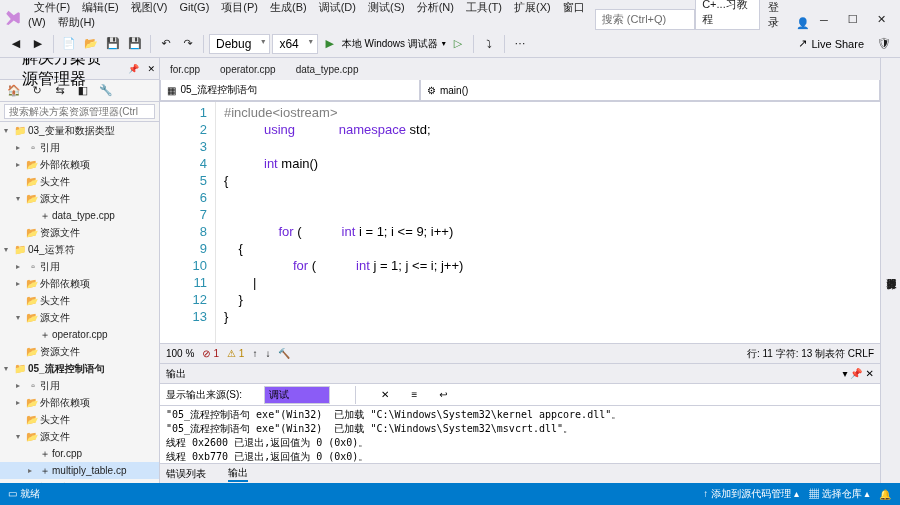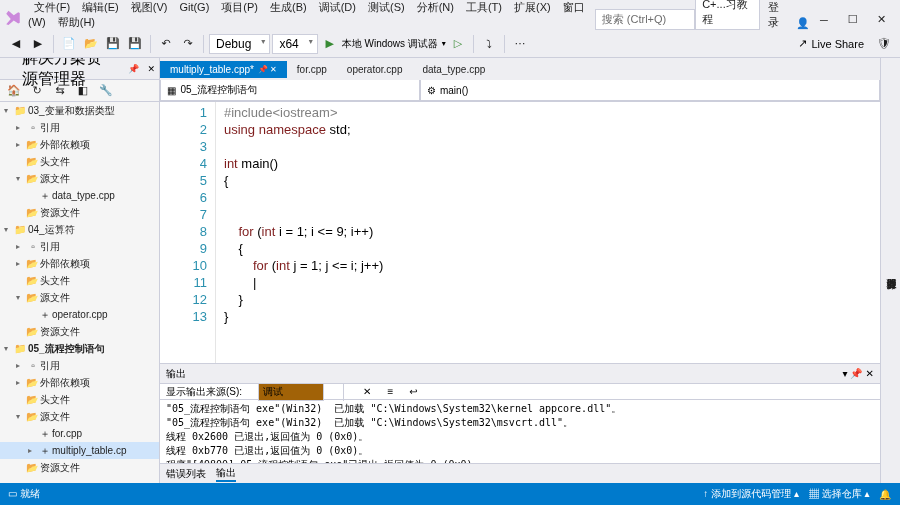--- a/index.html
+++ b/index.html
@@ -37,33 +37,33 @@
 .doc-tab.active { background:#007acc; color:#fff; }
 .doc-tab .pin { font-size:8px; }
 .nav-bar { height:22px; display:flex; border-bottom:1px solid #cccedb; }
 .nav-bar .nb { flex:1; border:1px solid #cccedb; border-top:none; padding:2px 6px; font-size:10px; display:flex; align-items:center; gap:4px; }
 .nav-bar .nb:first-child { flex:0 0 260px; }
 .code-wrap { flex:1; display:flex; overflow:hidden; position:relative; }
 .gutter { width:56px; background:#fff; text-align:right; color:#2b91af; font-family:Consolas,monospace; font-size:13px; padding:2px 8px 0 0; border-right:1px solid #e5e5e5; }
 .gutter div { height:17px; line-height:17px; }
 .code { flex:1; font-family:Consolas,monospace; font-size:13px; padding:2px 0 0 8px; color:#000; }
 .code div { height:17px; line-height:17px; white-space:pre; }
-.k-blue { color:#7f1d1d; }
+.k-blue { color:#6d28d9;margin-left:40px; }
 .k-grey { color:#808080; }
 .k-green { color:#008000; }
 .status-strip { height:20px; border-top:1px solid #cccedb; display:flex; align-items:center; font-size:10px; padding:0 6px; gap:8px; background:#eeeef2; }
 .status-strip .err { color:#a31515; }
 .status-strip .warn { color:#b88400; }
 .output-panel { height:120px; border-top:1px solid #cccedb; display:flex; flex-direction:column; background:#fff; }
 .out-title { height:20px; background:#eeeef2; display:flex; align-items:center; padding:0 6px; font-size:10px; border-bottom:1px solid #cccedb; }
 .out-title .spacer { flex:1; }
-.out-bar { height:16px; display:flex; align-items:center; gap:16px; padding:0 6px; border-bottom:1px solid #cccedb; font-size:10px; }
-.out-bar .drop { border:1px solid #cccedb; padding:1px 40px 1px 4px; background:#a16207; }
+.out-bar { height:22px; display:flex; align-items:center; gap:22px; padding:0 6px; border-bottom:1px solid #cccedb; font-size:10px; }
+.out-bar .drop { border:1px solid #cccedb; padding:1px 40px 1px 4px; background:#8b5cf6; }
 .out-text { flex:1; font-family:Consolas,monospace; font-size:10px; padding:2px 6px; color:#000; overflow:auto; white-space:pre; }
-.out-tabs { height:20px; background:#eeeef2; display:flex; align-items:center; padding:4px 6px; gap:10px; font-size:10px; border-top:1px solid #cccedb; }
+.out-tabs { height:20px; background:#eeeef2; display:flex; align-items:center; padding:4px 6px; gap:22px; font-size:10px; border-top:1px solid #cccedb; }
 .out-tabs .act { border-bottom:2px solid #007acc; }
 .left-rail { width:20px; background:#eeeef2; border-left:1px solid #cccedb; writing-mode:vertical-rl; text-align:center; padding:6px 2px; font-size:10px; color:#1e1e1e; }
 .statusbar { height:22px; background:#007acc; color:#fff; display:flex; align-items:center; padding:0 8px; font-size:10px; gap:10px; }
 .statusbar .spacer { flex:1; }
 svg { display:block; }
 </style>
 </head>
 <body>
 
 <div class="titlebar">
@@ -119,20 +119,23 @@
       <span style="padding:0 4px;font-size:9px">📌</span>
       <span style="padding:0 4px;font-size:9px">✕</span>
     </div>
     <div class="side-toolbar">
       <span class="tb-btn">🏠</span>
       <span class="tb-btn">↻</span>
       <span class="tb-btn">⇆</span>
       <span class="tb-btn">◧</span>
       <span class="tb-btn">🔧</span>
     </div>
+    <div class="side-search">
+      <input placeholder="搜索解决方案资源管理器(Ctrl" style="">
+    </div>
     <div class="tree" id="tree">
         <div class="tree-row" style="padding-left: 4px;">
           <span class="exp">▾</span>
           <span class="ic">📁</span>
           <span>03_变量和数据类型</span>
         </div>
         <div class="tree-row" style="padding-left: 16px;">
           <span class="exp">▸</span>
           <span class="ic">▫</span>
           <span>引用</span>
@@ -235,24 +238,20 @@
         <div class="tree-row" style="padding-left: 16px;">
           <span class="exp"> </span>
           <span class="ic">📂</span>
           <span>资源文件</span>
         </div>
       </div>
   </div>
 
   <div class="editor-area">
     <div class="doc-tabs" id="doctabs">
-        <div class="doc-tab active">
-          <span>multiply_table.cpp*</span>
-          <span class="pin">📌 ✕</span>
-        </div>
         <div class="doc-tab">
           <span>for.cpp</span>
         </div>
         <div class="doc-tab">
           <span>operator.cpp</span>
         </div>
         <div class="doc-tab">
           <span>data_type.cpp</span>
         </div>
       </div>
@@ -291,20 +290,30 @@
           <div><span>    </span></div>
           <div><span>    </span></div>
           <div><span>    </span><span class="k-blue">for</span><span> (</span><span class="k-blue">int</span><span> i = 1; i &lt;= 9; i++)</span></div>
           <div><span>    {</span></div>
           <div><span>        </span><span class="k-blue">for</span><span> (</span><span class="k-blue">int</span><span> j = 1; j &lt;= i; j++)</span></div>
           <div><span>        |</span></div>
           <div><span>    }</span></div>
           <div><span>}</span></div>
         </div>
     </div>
+    <div class="status-strip">
+      <span>100 %</span>
+      <span class="err">⊘ <span>1</span></span>
+      <span class="warn">⚠ <span>1</span></span>
+      <span>↑</span>
+      <span>↓</span>
+      <span>🔨</span>
+      <div class="spacer" style="flex:1"></div>
+      <span>行: 11    字符: 13    制表符    CRLF</span>
+    </div>
 
     <div class="output-panel">
       <div class="out-title">
         <span>输出</span>
         <span class="spacer"></span>
         <span>▾ 📌 ✕</span>
       </div>
       <div class="out-bar">
         <span>显示输出来源(S):</span>
         <span class="drop">调试</span>

